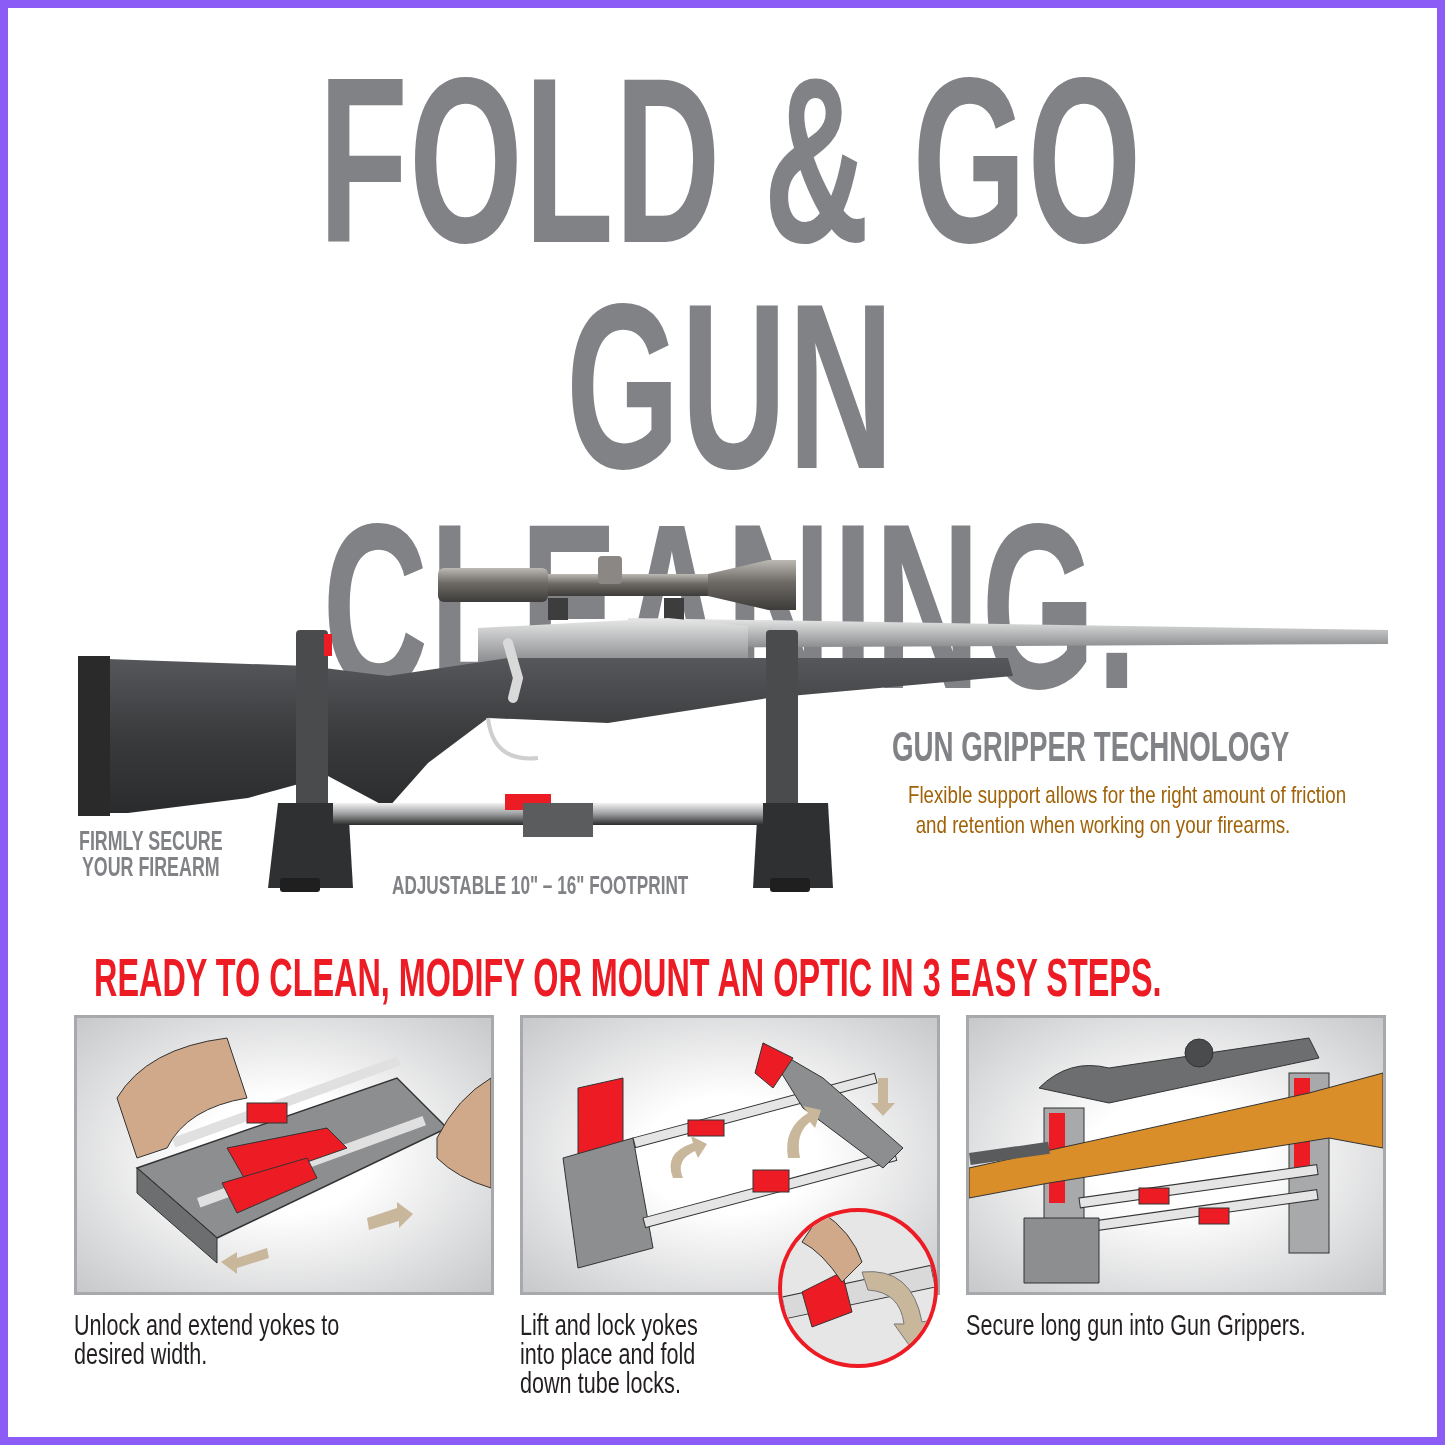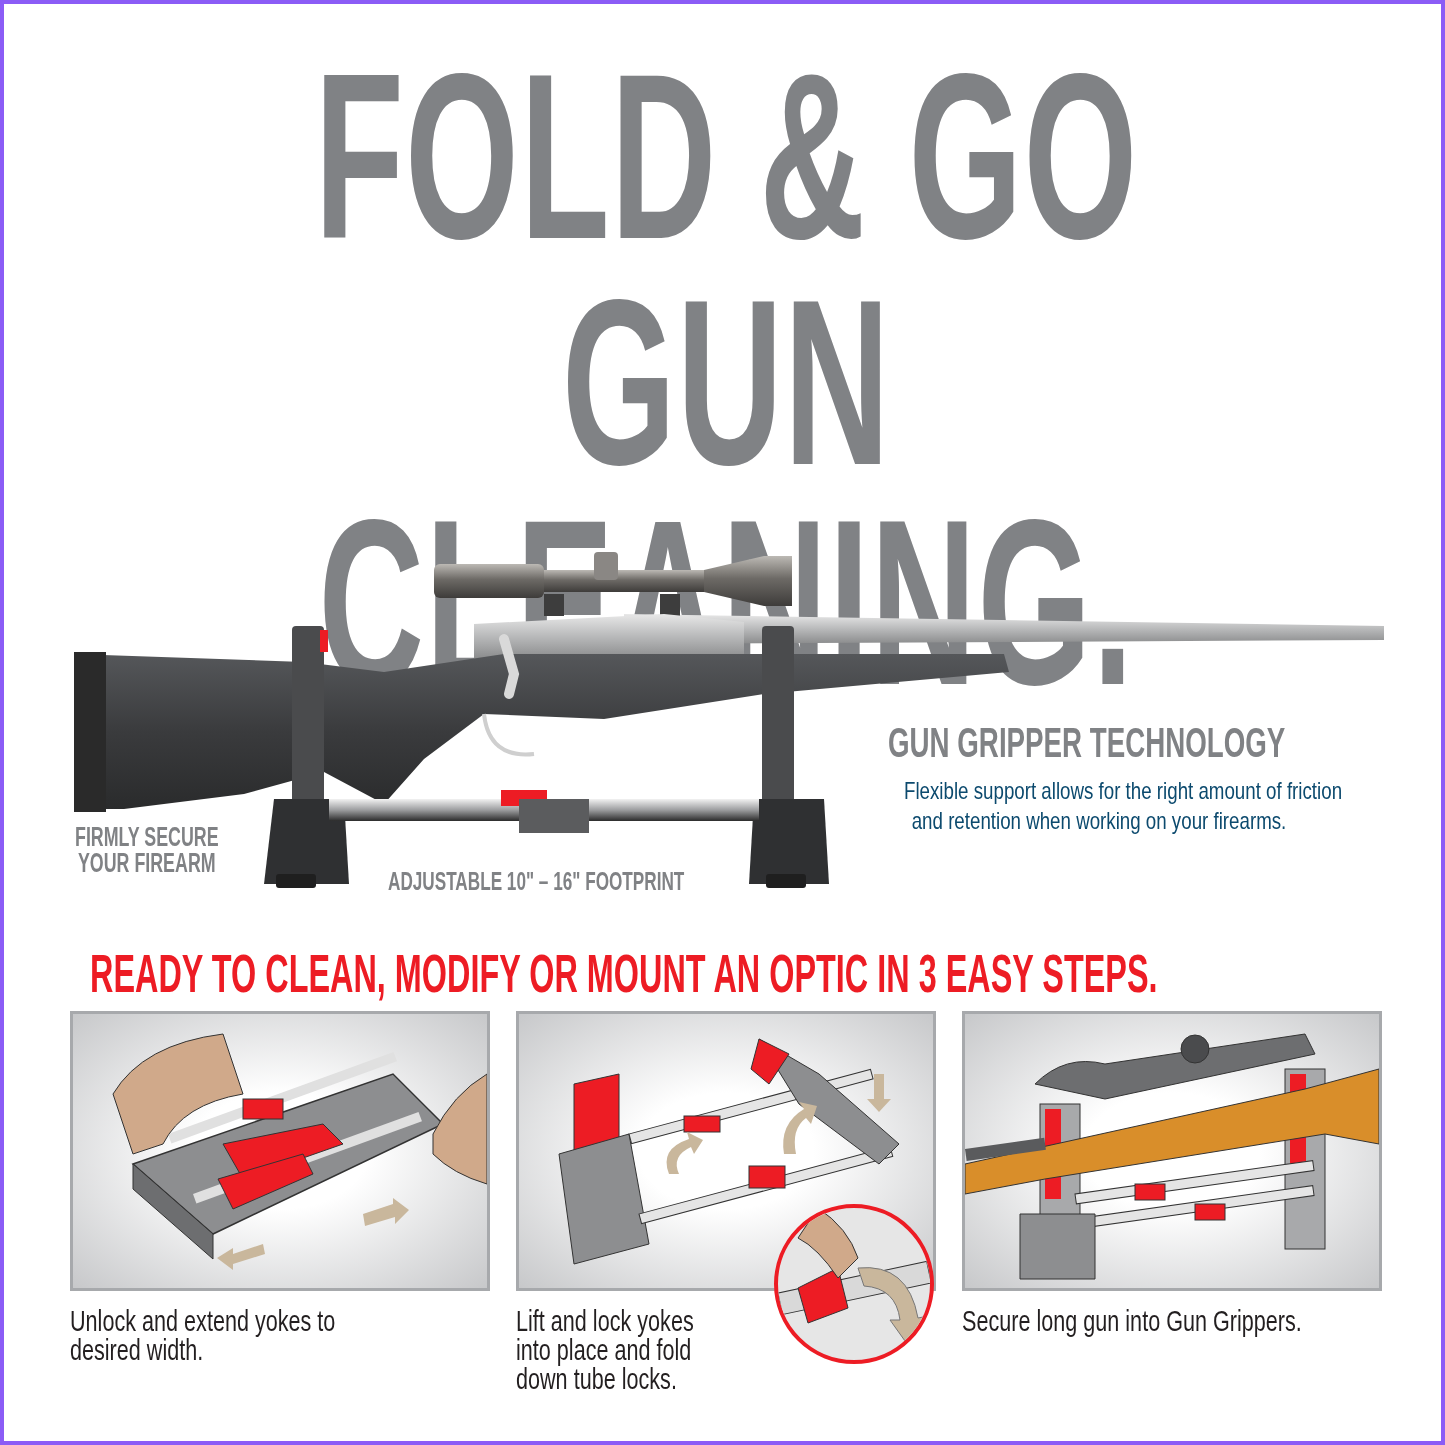--- a/index.html
+++ b/index.html
@@ -1,22 +1,22 @@
 <!DOCTYPE html>
 <html><head>
 <meta charset="utf-8">
 <style>
   * { box-sizing: border-box; margin: 0; padding: 0; }
   body { width: 1445px; height: 1445px; background: #ffffff; font-family: "Liberation Sans", sans-serif; overflow: hidden; }
-  .frame { position: absolute; left: 0; top: 0; width: 1445px; height: 1445px; border: 4px solid #8b5cf6; background: #fff; }
+  .frame { position: absolute; left: 0; top: 0; width: 1445px; height: 1445px; border: 8px solid #8b5cf6; background: #fff; }
   .headline { position: absolute; left: 0; width: 1445px; text-align: center; color: #808285; font-family: "Liberation Sans", sans-serif; font-weight: bold; letter-spacing: 2px; transform-origin: center; }
   .h1 { top: 42px; font-size: 236px; line-height: 220px; transform: scaleX(0.62); }
   .h2 { top: 268px; font-size: 236px; line-height: 220px; transform: scaleX(0.62); }
   .tagline { position: absolute; left: 884px; top: 715px; color: #808285; font-weight: bold; font-size: 42px; white-space: nowrap; transform: scaleX(0.66); transform-origin: left top; }
-  .desc { position: absolute; left: 845px; top: 772px; width: 500px; color: #0c4a6e; font-size: 24px; line-height: 30px; text-align: center; white-space: nowrap; }
+  .desc { position: absolute; left: 845px; top: 772px; width: 500px; color: #a16207; font-size: 24px; line-height: 30px; text-align: center; white-space: nowrap; }
   .desc span { display: block; transform: scaleX(0.78); transform-origin: center; }
   .label-gray { position: absolute; color: #808285; font-weight: bold; white-space: nowrap; transform-origin: left top; }
   .firmly { left: 71px; top: 820px; font-size: 27px; line-height: 26px; text-align: center; transform: scaleX(0.66); }
   .adjust { left: 384px; top: 862px; font-size: 26px; transform: scaleX(0.66); }
   .steps-title { position: absolute; left: 86px; top: 938px; color: #ed1c24; font-weight: bold; font-size: 54px; white-space: nowrap; transform: scaleX(0.6); transform-origin: left top; }
   .panel { position: absolute; top: 1007px; width: 420px; height: 280px; border: 3px solid #a7a9ac; background: radial-gradient(ellipse at center, #ffffff 30%, #c7c8ca 100%); overflow: hidden; }
   .p1 { left: 66px; } .p2 { left: 512px; } .p3 { left: 958px; }
   .step-text { position: absolute; color: #231f20; font-size: 30px; line-height: 29px; white-space: nowrap; transform: scaleX(0.72); transform-origin: left top; }
   .t1 { left: 66px; top: 1302px; } .t2 { left: 512px; top: 1302px; } .t3 { left: 958px; top: 1302px; }
   .inset { position: absolute; left: 770px; top: 1200px; width: 160px; height: 160px; border-radius: 50%; border: 4px solid #ed1c24; background: #e6e6e6; overflow: hidden; }

